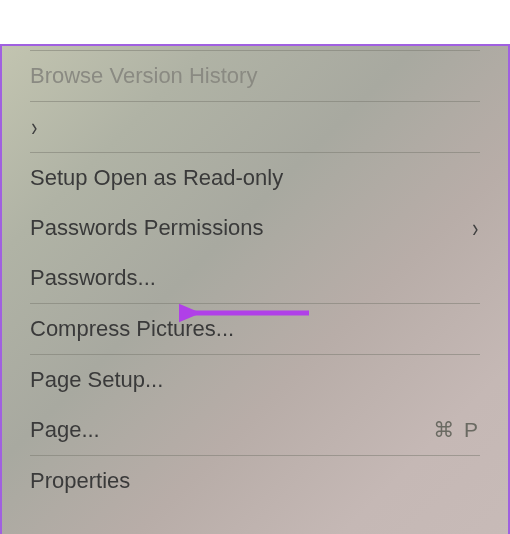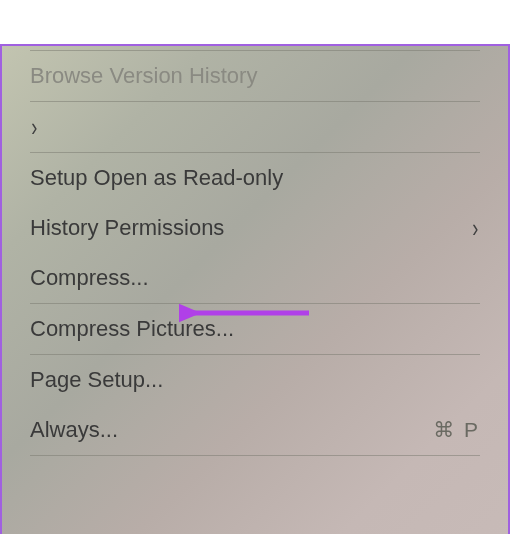--- a/index.html
+++ b/index.html
@@ -99,47 +99,50 @@
     <span class="chevron">›</span>
   </div>
 
   <div class="separator"></div>
 
   <div class="menu-item clickable">
     <span>Setup Open as Read-only</span>
   </div>
 
   <div class="menu-item clickable">
-    <span>History Permissions</span>
+    <span>Passwords Permissions</span>
     <span class="chevron">›</span>
   </div>
 
   <div class="menu-item clickable">
-    <span>Compress...</span>
+    <span>Passwords...</span>
   </div>
 
   <div class="separator"></div>
 
   <div class="menu-item clickable">
     <span>Compress Pictures...</span>
   </div>
 
   <div class="separator"></div>
 
   <div class="menu-item clickable">
     <span>Page Setup...</span>
   </div>
 
   <div class="menu-item clickable">
-    <span>Always...</span>
+    <span>Page...</span>
     <span class="shortcut">⌘ P</span>
   </div>
 
   <div class="separator"></div>
 
+  <div class="menu-item clickable">
+    <span>Properties</span>
+  </div>
 
   <div class="arrow-annotation">
     <svg width="140" height="30" viewBox="0 0 140 30">
       <defs>
         <marker id="arrowhead" markerWidth="12" markerHeight="10" refX="2" refY="5" orient="auto">
           <polygon points="12 0, 0 5, 12 10" fill="#b040e8"></polygon>
         </marker>
       </defs>
       <line x1="130" y1="15" x2="12" y2="15" stroke="#b040e8" stroke-width="5" marker-end="url(#arrowhead)"></line>
     </svg>

